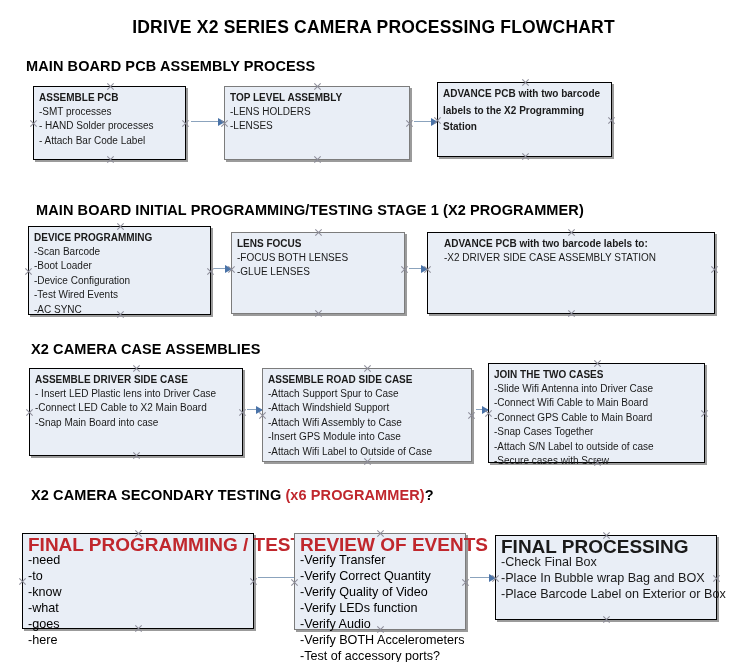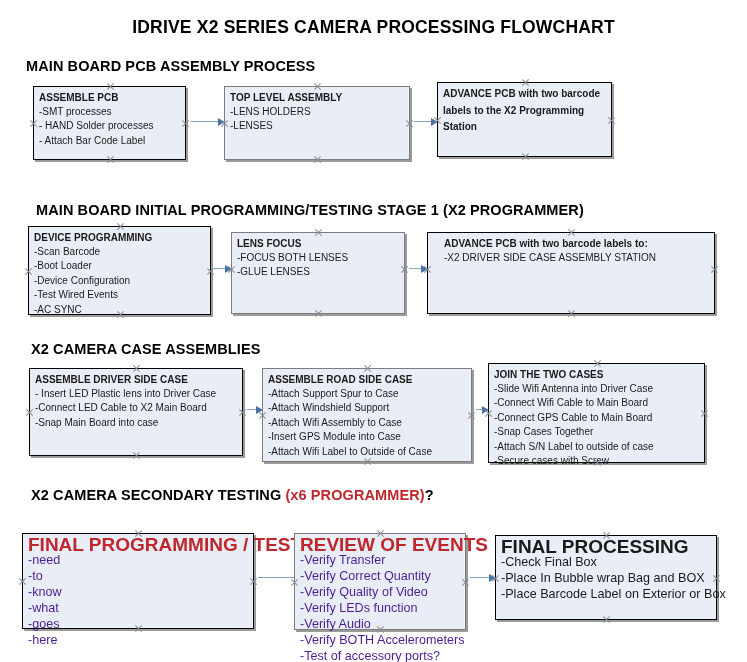--- a/index.html
+++ b/index.html
@@ -34,21 +34,21 @@
   }
   .node.soft{border:1px solid #7c7c7c;}
   .node .ttl{
     font-size:10px;font-weight:bold;color:#1a1a1a;
     line-height:15px;white-space:nowrap;
   }
   .node .ttl.red{color:#c0272d;}
   .node .ln{
     font-size:10px;color:#1a1a1a;line-height:14.4px;white-space:nowrap;
   }
-  .node .ln.red{color:#4c1d95;}
+  .node .ln.red{color:#000000;}
   .node.big .ttl{font-size:19px;}
   .node.big .ln{font-size:12.6px;line-height:16px;}
   .node.wrapttl .ttl{white-space:normal;line-height:16.5px;}
 
   
   .hx{position:absolute;width:9px;height:9px;pointer-events:none;}
   .hx::before,.hx::after{
     content:"";position:absolute;left:0;top:4px;width:9px;height:1px;
     background:#8c8c99;
   }

